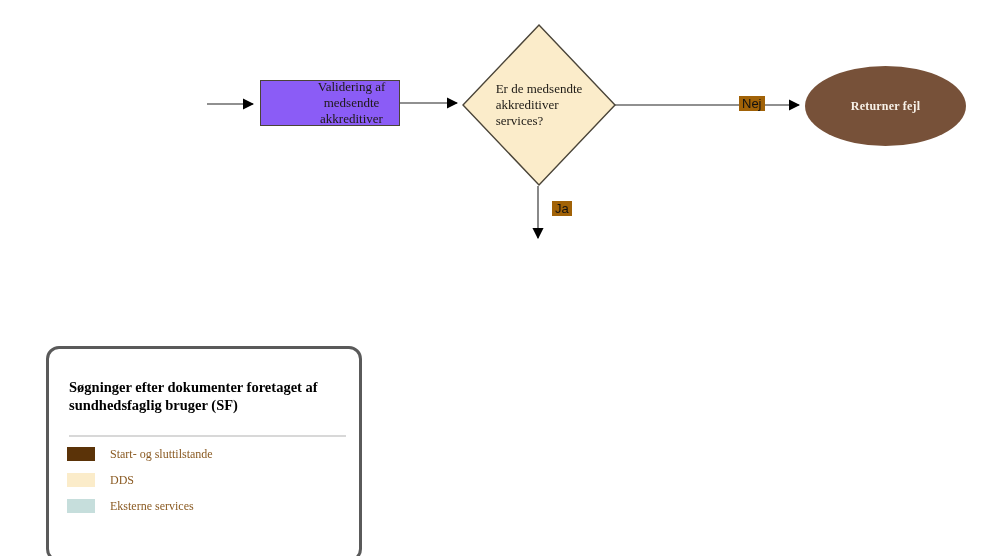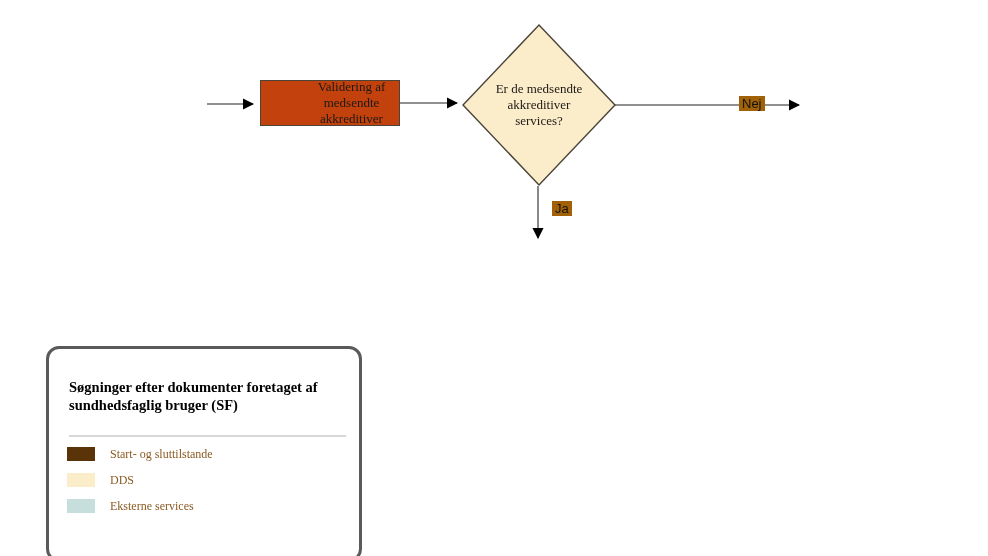--- a/index.html
+++ b/index.html
@@ -36,21 +36,21 @@
     border-radius: 50%;
     background: #775139;
     color: #f7f1e8;
     font-weight: bold;
     font-size: 12px;
     line-height: 15px;
     letter-spacing: .2px;
   }
 
   .rect-node {
-    background: #c2410c;
+    background: #8b5cf6;
     border: 1px solid #4a4438;
     color: #1d1a15;
     font-size: 13px;
     line-height: 16px;
     padding-left: 43px;
   }
 
   .diamond-wrap {
     position: absolute;
   }
@@ -60,21 +60,21 @@
     overflow: visible;
   }
   .diamond-label {
     position: absolute;
     left: 0; top: 0;
     width: 100%;
     height: 100%;
     display: flex;
     align-items: center;
     justify-content: center;
-    text-align: center;
+    text-align: left;
     font-size: 13px;
     line-height: 16px;
     color: #1d1a15;
     pointer-events: none;
   }
 
   
   .edge-label {
     position: absolute;
     font-family: "Liberation Sans", "DejaVu Sans", sans-serif;
@@ -171,20 +171,23 @@
     </svg>
     <div class="diamond-label">
       <div>
         <div>Er de medsendte</div>
         <div>akkreditiver</div>
         <div>services?</div>
       </div>
     </div>
   </div>
 
+  <div class="node ellipse-node" style="left:805px; top:66px; width:161px; height:80px;">
+    <div>Returner fejl</div>
+  </div>
 
   <div class="edge-label" style="left:739px; top:96px;">Nej</div>
 
   <div class="edge-label" style="left:552px; top:201px;">Ja</div>
 
   <div id="legend">
     <div id="legend-title">Søgninger efter dokumenter foretaget af sundhedsfaglig bruger (SF)</div>
     <div id="legend-sep"></div>
 
     <div class="legend-row" style="top:97px;text-align:center;">

